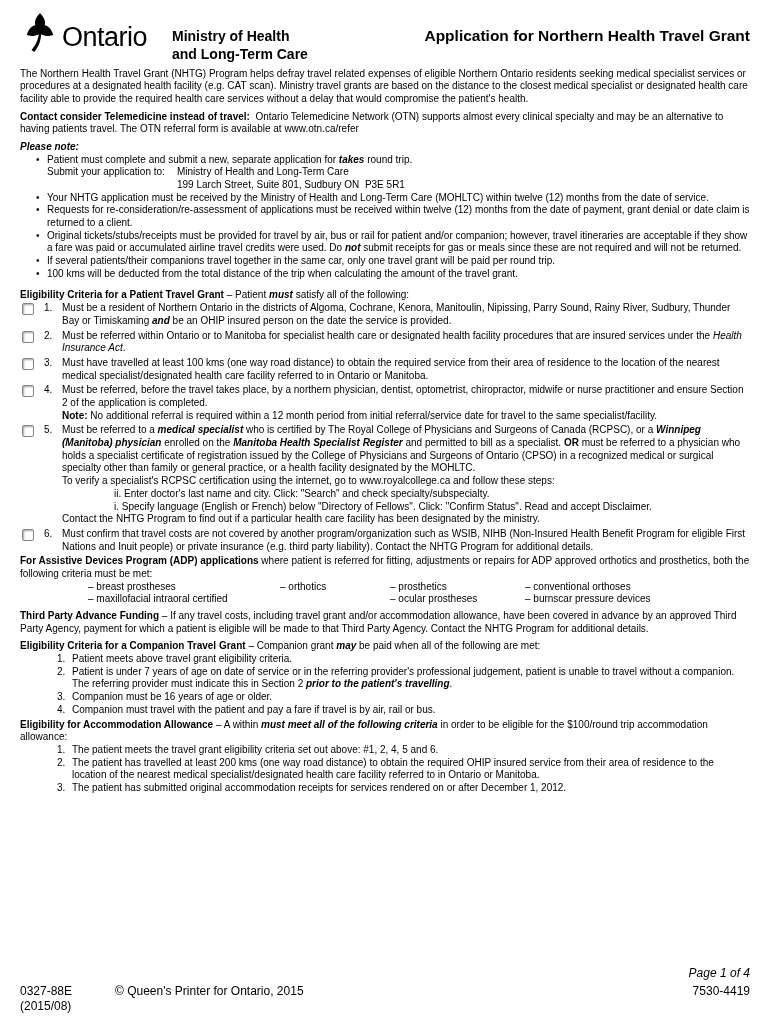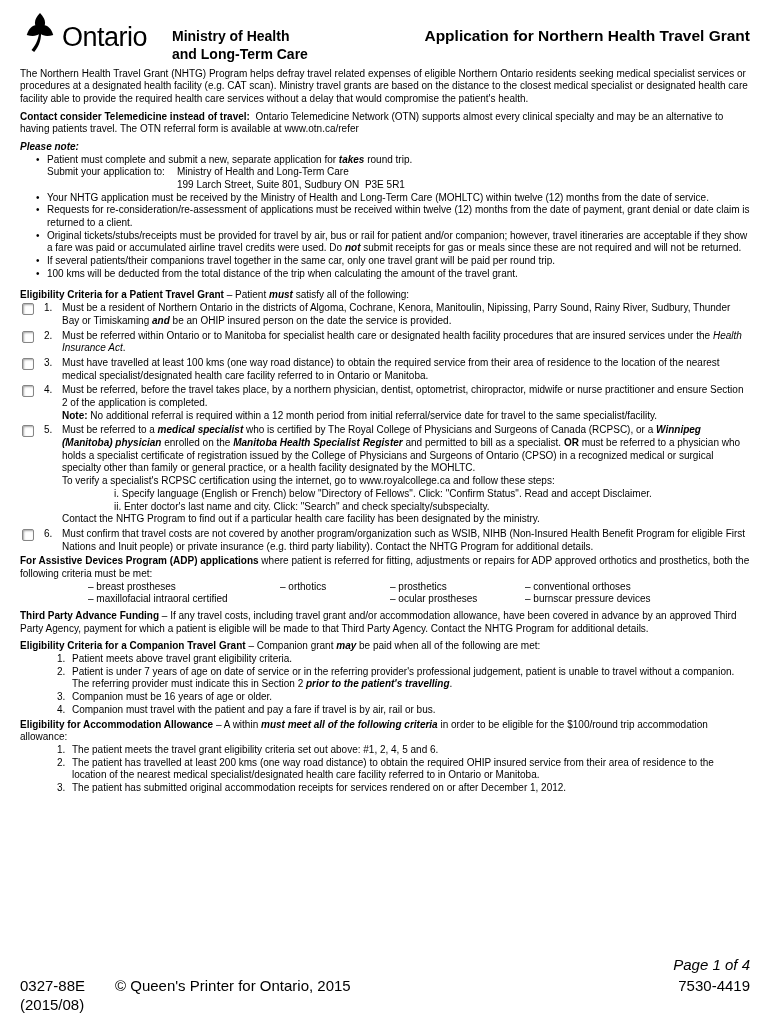--- a/index.html
+++ b/index.html
@@ -43,21 +43,21 @@
   .step { margin-left:52px; }
 
   .n-list { margin-left:37px; margin-bottom:2px; }
   .n-item { display:flex; }
   .n-item .num { width:15px; flex-shrink:0; }
   .n-item .rich { flex:1; }
 
   .adp-criteria { margin-left:50px; }
   .devices { display:grid; grid-template-columns:192px 110px 135px 1fr; margin-left:68px; margin-bottom:4px; }
 
-  footer { position:absolute; left:20px; right:20px; bottom:10px; font-size:15px; }
+  footer { position:absolute; left:20px; right:20px; bottom:10px; font-size:12px; }
   .pageno { text-align:right; font-style:italic; }
   .foot-row { display:flex; margin-top:2px; }
   .foot-form { width:95px; }
   .foot-code { margin-left:auto; }
 </style>
 </head>
 <body>
 
 <div class="page">
 
@@ -143,22 +143,22 @@
       <span class="num">4.</span>
       <div class="itxt rich"><span>Must be referred, before the travel takes place, by a northern physician, dentist, optometrist, chiropractor, midwife or nurse practitioner and ensure Section 2 of the application is completed.
 </span><span class="b">Note:</span><span> No additional referral is required within a 12 month period from initial referral/service date for travel to the same specialist/facility.</span></div>
     </div>
     <div class="pt-item">
       <span class="cb"></span>
       <span class="num">5.</span>
       <div class="itxt">
         <div class="rich"><span>Must be referred to a </span><span class="b i">medical specialist</span><span> who is certified by The Royal College of Physicians and Surgeons of Canada (RCPSC), or a </span><span class="b i">Winnipeg (Manitoba) physician</span><span> enrolled on the </span><span class="b i">Manitoba Health Specialist Register</span><span> and permitted to bill as a specialist. </span><span class="b">OR</span><span> must be referred to a physician who holds a specialist certificate of registration issued by the College of Physicians and Surgeons of Ontario (CPSO) in a recognized medical or surgical specialty other than family or general practice, or a health facility designated by the MOHLTC.
 To verify a specialist's RCPSC certification using the internet, go to www.royalcollege.ca and follow these steps:</span></div>
+        <div class="step">ii. Enter doctor's last name and city. Click: "Search" and check specialty/subspecialty.</div>
         <div class="step">i. Specify language (English or French) below "Directory of Fellows". Click: "Confirm Status". Read and accept Disclaimer.</div>
-        <div class="step">ii. Enter doctor's last name and city. Click: "Search" and check specialty/subspecialty.</div>
         <div>Contact the NHTG Program to find out if a particular health care facility has been designated by the ministry.</div>
       </div>
     </div>
     <div class="pt-item">
       <span class="cb"></span>
       <span class="num">6.</span>
       <div class="itxt rich"><span>Must confirm that travel costs are not covered by another program/organization such as WSIB, NIHB (Non-Insured Health Benefit Program for eligible First Nations and Inuit people) or private insurance (e.g. third party liability). Contact the NHTG Program for additional details.</span></div>
     </div>
   </div>
 

